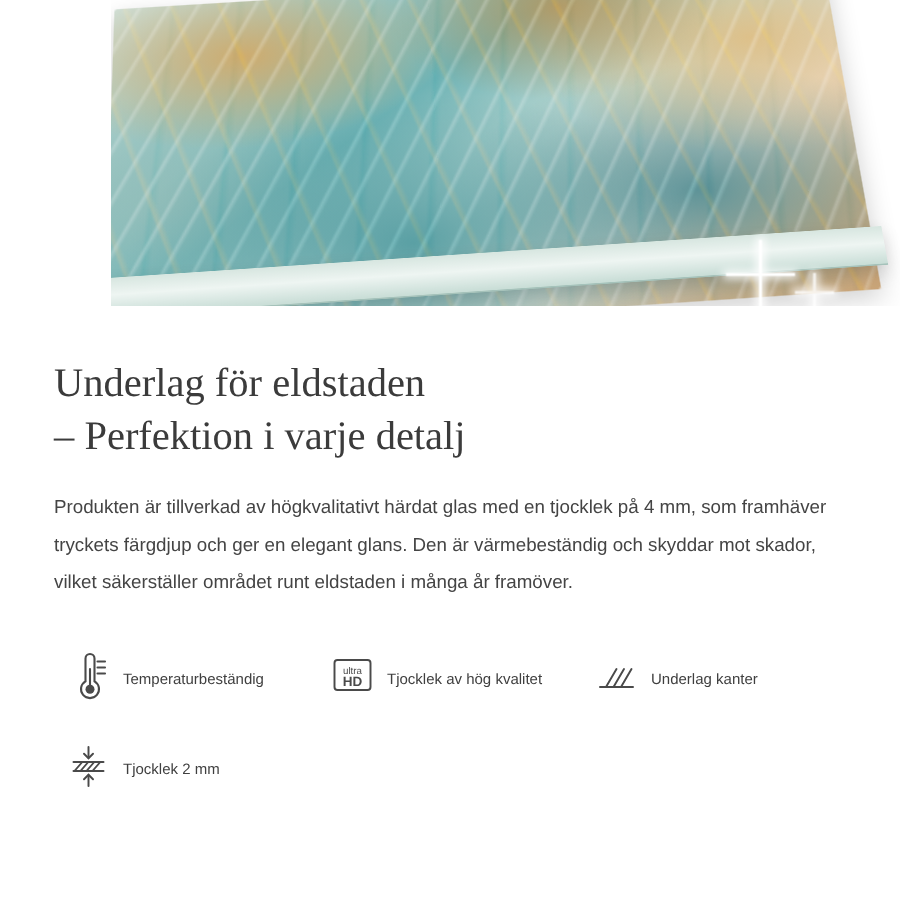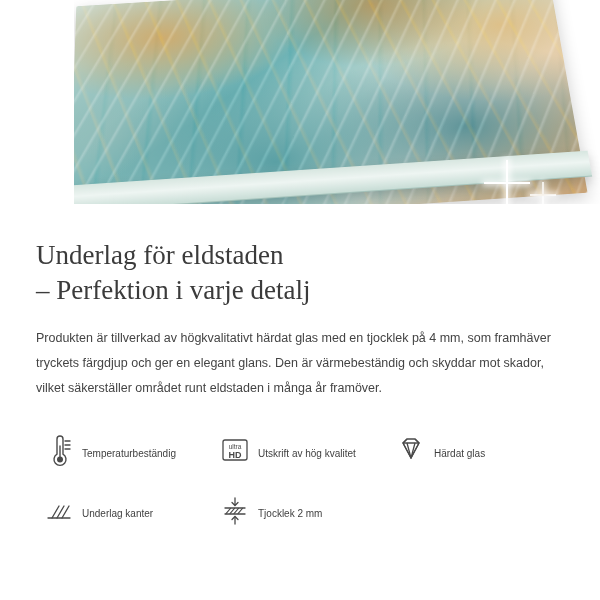--- a/index.html
+++ b/index.html
@@ -208,35 +208,24 @@
       </div>
 
       <div class="feature">
         <div class="feature-icon">
           <svg width="40" height="40" viewBox="0 0 40 40" fill="none" stroke="#4a4a4a" stroke-width="1.3">
             <rect x="8" y="10" width="24" height="20" rx="2"></rect>
             <text x="20" y="19" font-family="Liberation Sans, sans-serif" font-size="6.5" fill="#4a4a4a" stroke="none" text-anchor="middle">ultra</text>
             <text x="20" y="27.5" font-family="Liberation Sans, sans-serif" font-size="9" font-weight="bold" fill="#4a4a4a" stroke="none" text-anchor="middle">HD</text>
           </svg>
         </div>
-        <div class="feature-label">Utskrift av hög kvalitet</div>
-      </div>
-
-
-      <div class="feature">
-        <div class="feature-icon">
-          <svg width="40" height="40" viewBox="0 0 40 40" fill="none" stroke="#4a4a4a" stroke-width="1.3" stroke-linejoin="round">
-            <path d="M12 13h16l-8 15-8-15z"></path>
-            <path d="M12 13l4-4h8l4 4"></path>
-            <path d="M16 9l-4 4 8 15 8-15-4-4"></path>
-            <path d="M16 13l4 15 4-15"></path>
-          </svg>
-        </div>
-        <div class="feature-label">Härdat glas</div>
-      </div>
+        <div class="feature-label">Tjocklek av hög kvalitet</div>
+      </div>
+
+
 
       <div class="feature">
         <div class="feature-icon">
           <svg width="40" height="40" viewBox="0 0 40 40" fill="none" stroke="#4a4a4a" stroke-width="1.3" stroke-linecap="round">
             <path d="M9 28h22"></path>
             <path d="M13 28l7-12"></path>
             <path d="M18 28l7-12"></path>
             <path d="M23 28l7-12"></path>
           </svg>
         </div>

